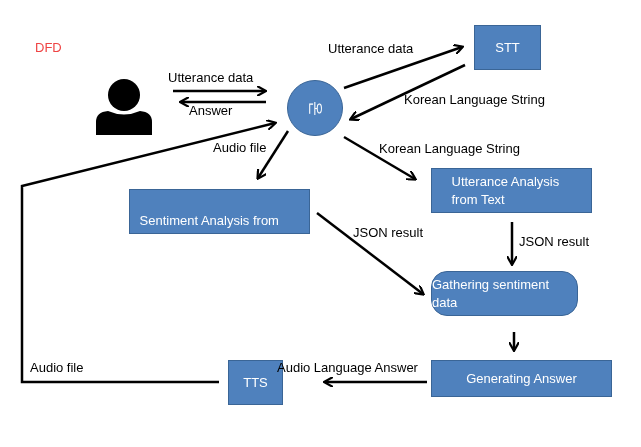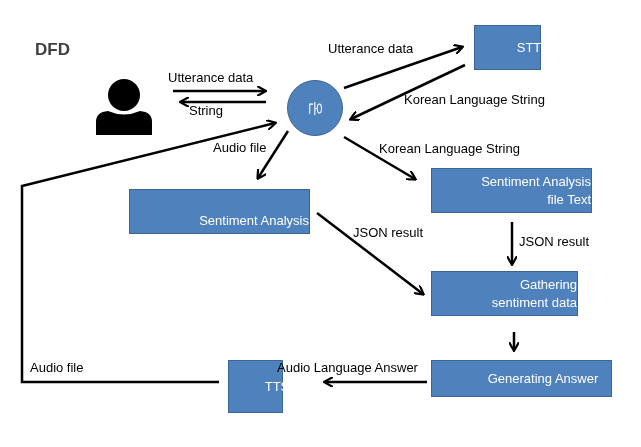--- a/index.html
+++ b/index.html
@@ -1,22 +1,22 @@
 <!DOCTYPE html>
 <html><head>
   <meta charset="utf-8">
   <style>
     html, body { margin: 0; padding: 0; background: #ffffff; }
     body { width: 641px; height: 447px; position: relative; overflow: hidden;
            font-family: "Liberation Sans", "DejaVu Sans", sans-serif; }
     #canvas { position: absolute; left: 0; top: 0; width: 641px; height: 447px; }
-    .title { position: absolute; left: 35px; top: 40px; font-weight: bold; font-size: 17px; color: #404040; }
+    .title { position: absolute; left: 35px; top: 40px; font-weight: normal; font-size: 13px; color: #ef4444; }
     .box { position: absolute; background: #4f81bd; border: 1px solid #3a6596; color: #fff;
            font-size: 13px; display: flex; align-items: center; justify-content: center;
-           text-align: right; line-height: 18px; box-sizing: border-box; padding-left: 43px; }
+           text-align: left; line-height: 18px; box-sizing: border-box; }
     .circle { position: absolute; background: #4f81bd; border: 1px solid #3a6596; border-radius: 50%;
               color: #fff; font-size: 15px; display: flex; align-items: center; justify-content: center;
               box-sizing: border-box; }
     .circle span { display: inline-block; transform: rotate(90deg); }
     .lbl { position: absolute; font-size: 13px; color: #000; white-space: nowrap; }
   </style>
 </head>
 <body>
 
 <svg id="canvas" viewBox="0 0 641 447">
@@ -59,34 +59,34 @@
   <span>온</span>
 </div>
 
 <div class="box" style="left:474px; top:25px; width:67px; height:45px;">
   <span>STT</span>
 </div>
 <div class="box" style="left:129px; top:189px; width:181px; height:45px;">
   <span style="width:160px;margin-top:36px;">Sentiment Analysis from Audio</span>
 </div>
 <div class="box" style="left:431px; top:168px; width:161px; height:45px;">
-  <span style="width:120px;">Sentiment Analysis file Text</span>
+  <span style="width:120px;">Utterance Analysis from Text</span>
 </div>
-<div class="box" style="left:431px; top:271px; width:147px; height:45px;">
+<div class="box" style="left:431px; top:271px; width:147px; height:45px;border-radius:16px;">
   <span style="width:150px;">Gathering sentiment data</span>
 </div>
 <div class="box" style="left:431px; top:360px; width:181px; height:37px;">
   <span>Generating Answer</span>
 </div>
-<div class="box" style="left:228px; top:360px; width:55px; height:53px;">
+<div class="box" style="left:228px; top:360px; width:55px; height:45px;">
   <span>TTS</span>
 </div>
 
 <div class="lbl" style="left:168px; top:70px;">Utterance data</div>
-<div class="lbl" style="left:189px; top:103px;">String</div>
+<div class="lbl" style="left:189px; top:103px;">Answer</div>
 <div class="lbl" style="left:328px; top:41px;">Utterance data</div>
 <div class="lbl" style="left:404px; top:92px;">Korean Language String</div>
 <div class="lbl" style="left:379px; top:141px;">Korean Language String</div>
 <div class="lbl" style="left:213px; top:140px;">Audio file</div>
 <div class="lbl" style="left:353px; top:225px;">JSON result</div>
 <div class="lbl" style="left:519px; top:234px;">JSON result</div>
 <div class="lbl" style="left:277px; top:360px;">Audio Language Answer</div>
 <div class="lbl" style="left:30px; top:360px;">Audio file</div>
 
 </body></html>

